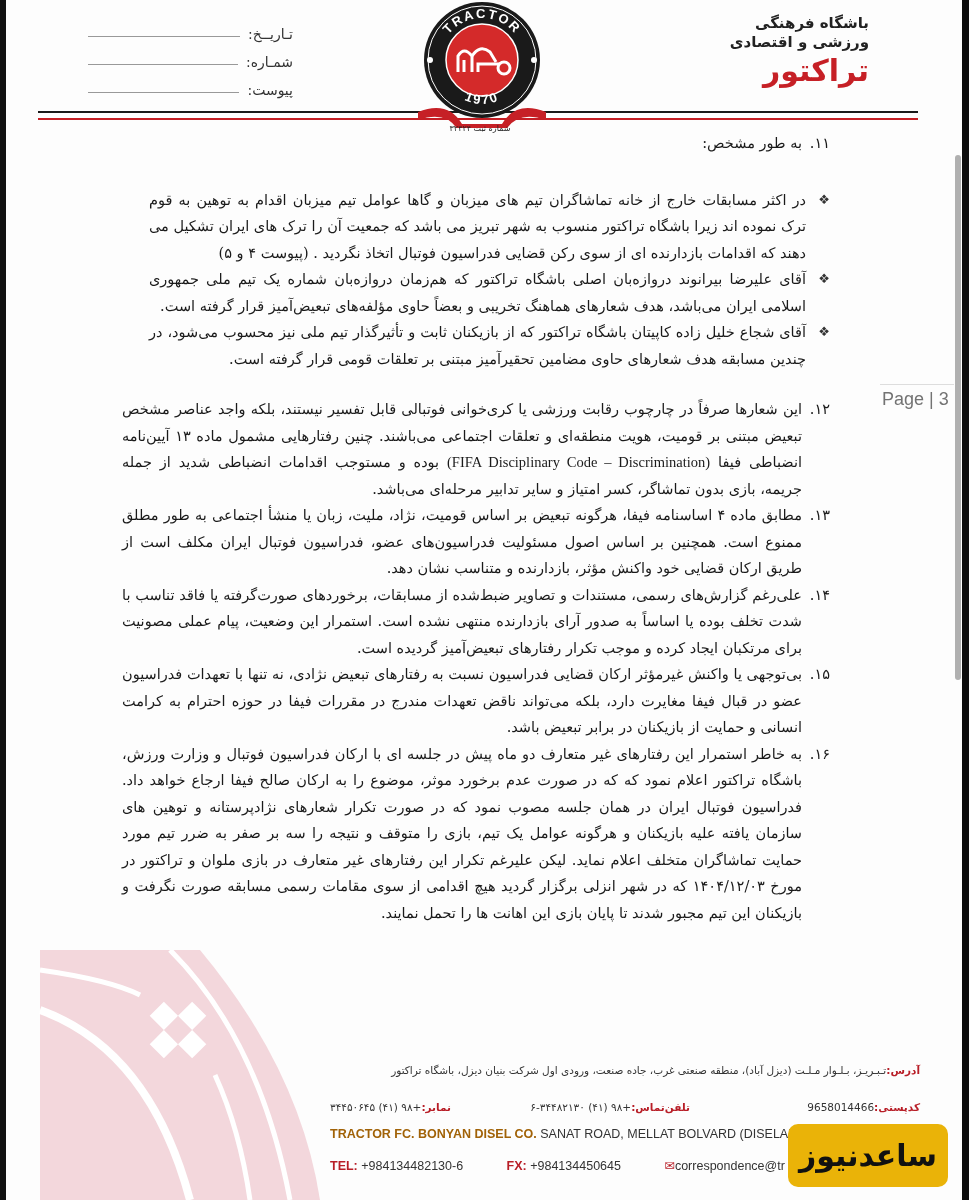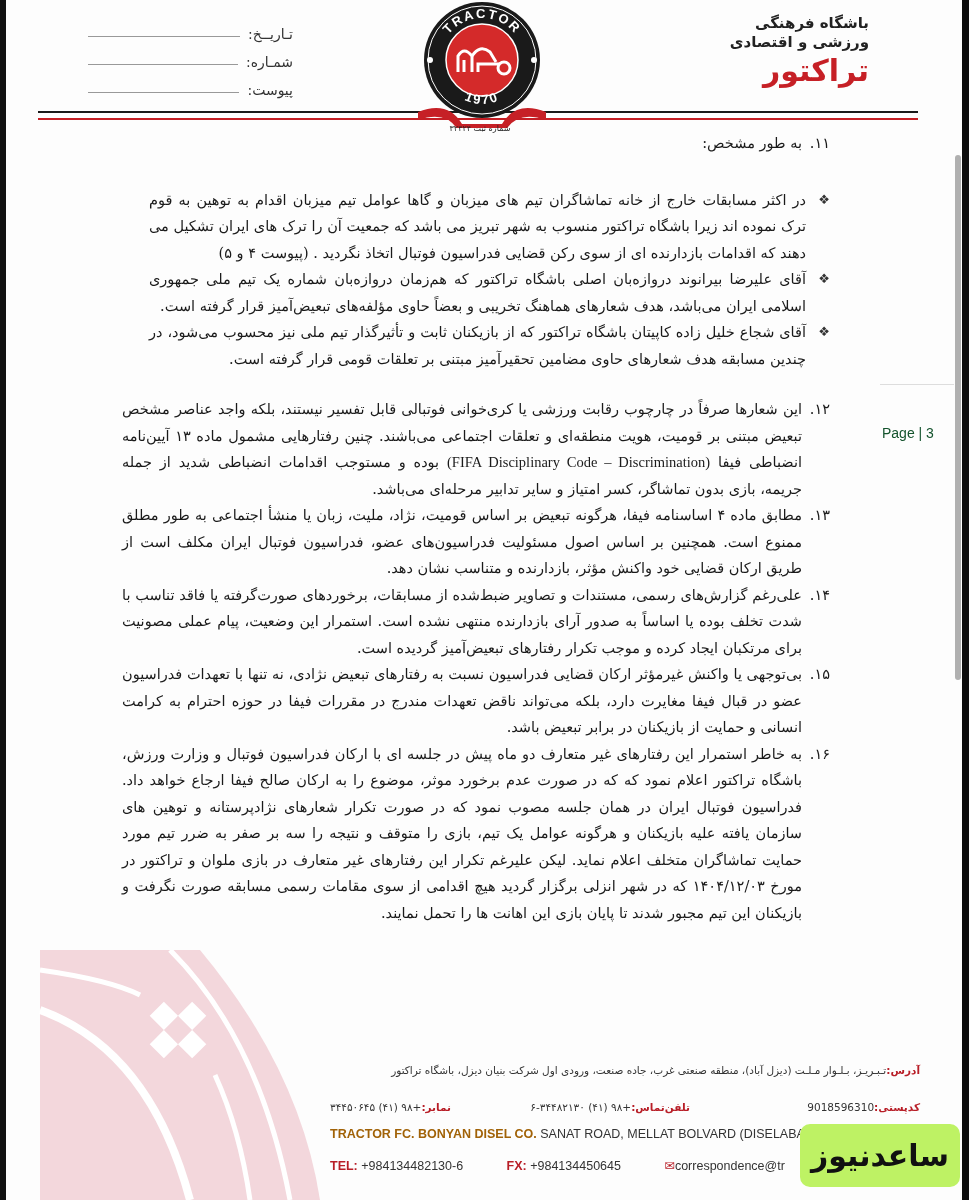--- a/index.html
+++ b/index.html
@@ -18,21 +18,21 @@
 
   .logo { position:absolute; left:418px; top:0px; width:128px; height:128px; }
   .reg-no { position:absolute; left:430px; top:124px; width:100px; text-align:center; font-family:"DejaVu Sans", sans-serif; font-size:8px; color:#222; direction:rtl; }
 
   .brand { position:absolute; right:100px; top:14px; width:160px; text-align:right; direction:rtl; font-family:"DejaVu Sans", sans-serif; }
   .brand .l1, .brand .l2 { font-size:15px; font-weight:bold; color:#222; line-height:19px; }
   .brand .l3 { font-size:30px; font-weight:bold; color:#c62026; line-height:38px; }
 
   
   .page-divider { position:absolute; left:880px; top:384px; width:74px; height:1px; background:#ddd; }
-  .page-label { position:absolute; left:882px; top:389px; font-family:"Liberation Sans", sans-serif; font-size:14px; color:#14532d;margin-top:36px; }
+  .page-label { position:absolute; left:882px; top:389px; font-family:"Liberation Sans", sans-serif; font-size:18px; color:#737373; }
 
   
   .content { position:absolute; left:122px; top:130px; width:708px; direction:rtl; text-align:justify; font-size:14.5px; line-height:26.5px; }
   .item-head { display:flex; direction:rtl; }
   .num { width:28px; flex:none; text-align:right; }
   .num-item { display:flex; direction:rtl; margin-top:0; }
   .num-item .txt { flex:1; text-align:justify; text-align-last:right; }
   .bullet { display:flex; direction:rtl; padding-right:0; }
   .bullet .mark { width:24px; flex:none; font-size:13px; color:#333; text-align:right; }
   .bullet .txt { flex:1; text-align:justify; text-align-last:right;margin-left:27px; }
@@ -49,21 +49,21 @@
   .red { color:#b81e27; font-weight:bold; }
   .f-addr { right:0; top:0; direction:rtl; }
   .f-post { right:0; top:37px; direction:rtl; }
   .f-tel { right:230px; top:37px; direction:rtl; }
   .f-fax { left:0; top:37px; direction:rtl; }
   .f-en { left:0; top:63px; font-family:"Liberation Sans", sans-serif; font-size:12.5px; }
   .f-en b { color:#a16207; }
   .f-en2 { left:0; top:94px; font-family:"Liberation Sans", sans-serif; font-size:12.5px; }
   .f-en2 .gap { display:inline-block; width:40px; }
 
-  .news-badge { position:absolute; left:788px; top:1124px; width:160px; height:63px; background:#bef264; border-radius:10px; display:flex; align-items:center; justify-content:center; font-family:"DejaVu Sans", sans-serif; font-weight:bold; font-size:30px; color:#111; direction:rtl;margin-left:12px; }
+  .news-badge { position:absolute; left:788px; top:1124px; width:160px; height:63px; background:#eab308; border-radius:10px; display:flex; align-items:center; justify-content:center; font-family:"DejaVu Sans", sans-serif; font-weight:bold; font-size:30px; color:#111; direction:rtl; }
 </style>
 </head>
 <body>
 
 <div class="left-edge"></div>
 <div class="right-edge"></div>
 <div class="scrollbar-thumb"></div>
 
 <div class="hdr-fields">
   <div class="hdr-field">
@@ -171,21 +171,21 @@
     <span class="num">۱۶.</span>
     <span class="txt">به خاطر استمرار این رفتارهای غیر متعارف دو ماه پیش در جلسه ای با ارکان فدراسیون فوتبال و وزارت ورزش، باشگاه تراکتور اعلام نمود که که در صورت عدم برخورد موثر، موضوع را به ارکان صالح فیفا ارجاع خواهد داد. فدراسیون فوتبال ایران در همان جلسه مصوب نمود که در صورت تکرار شعارهای نژادپرستانه و توهین های سازمان یافته علیه بازیکنان و هرگونه عوامل یک تیم، بازی را متوقف و نتیجه را سه بر صفر به ضرر تیم مورد حمایت تماشاگران متخلف اعلام نماید. لیکن علیرغم تکرار این رفتارهای غیر متعارف در بازی ملوان و تراکتور در مورخ ۱۴۰۴/۱۲/۰۳ که در شهر انزلی برگزار گردید هیچ اقدامی از سوی مقامات رسمی مسابقه صورت نگرفت و بازیکنان این تیم مجبور شدند تا پایان بازی این اهانت ها را تحمل نمایند.</span>
   </div>
 </div>
 
 <div class="footer">
   <div class="f-row f-addr">
     <span class="red">آدرس:</span><span>تـبـریـز، بـلـوار مـلـت (دیزل آباد)، منطقه صنعتی غرب، جاده صنعت، ورودی اول شرکت بنیان دیزل، باشگاه تراکتور</span>
   </div>
   <div class="f-row f-post">
-    <span class="red">کدپستی:</span><span>9018596310</span>
+    <span class="red">کدپستی:</span><span>9658014466</span>
   </div>
   <div class="f-row f-tel">
     <span class="red">تلفن‌تماس:</span><span>+۹۸ (۴۱) ۳۴۴۸۲۱۳۰-۶</span>
   </div>
   <div class="f-row f-fax">
     <span class="red">نمابر:</span><span>+۹۸ (۴۱) ۳۴۴۵۰۶۴۵</span>
   </div>
   <div class="f-row f-en">
     <b>TRACTOR FC. BONYAN DISEL CO.</b> <span>SANAT ROAD, MELLAT BOLVARD (DISELABAD</span>
   </div>

